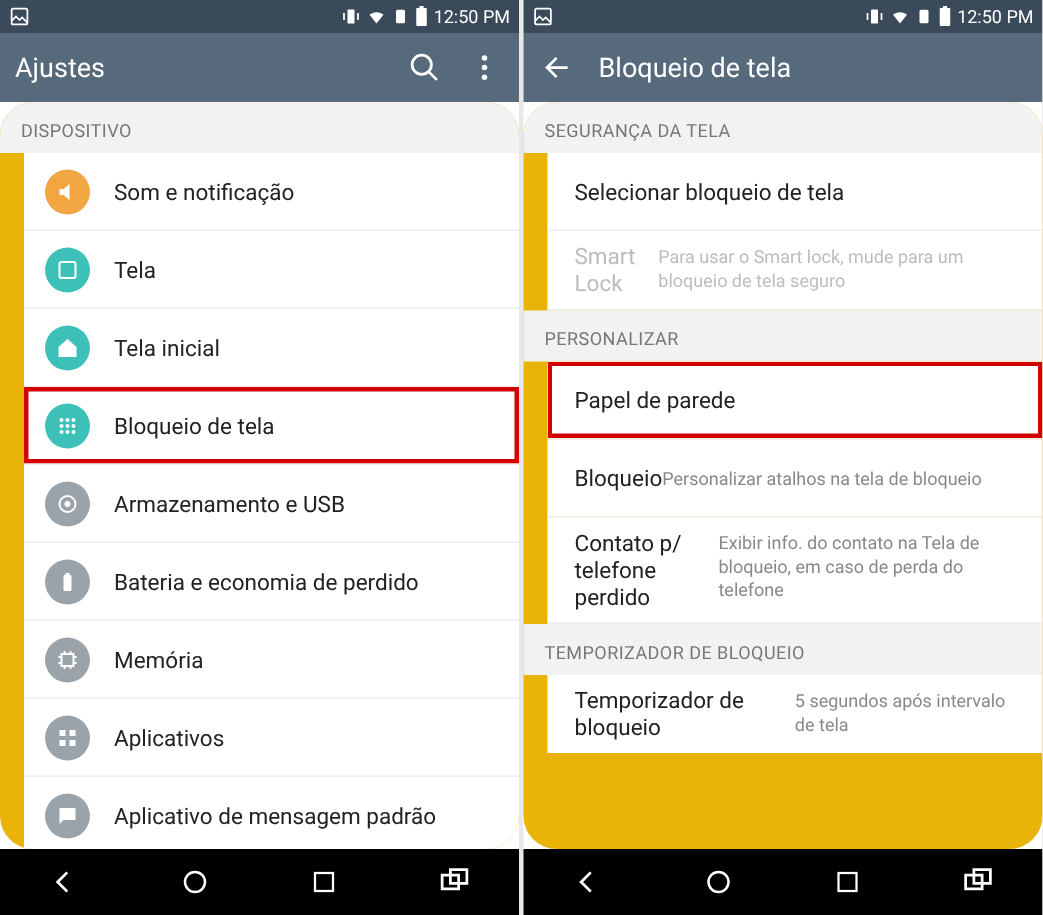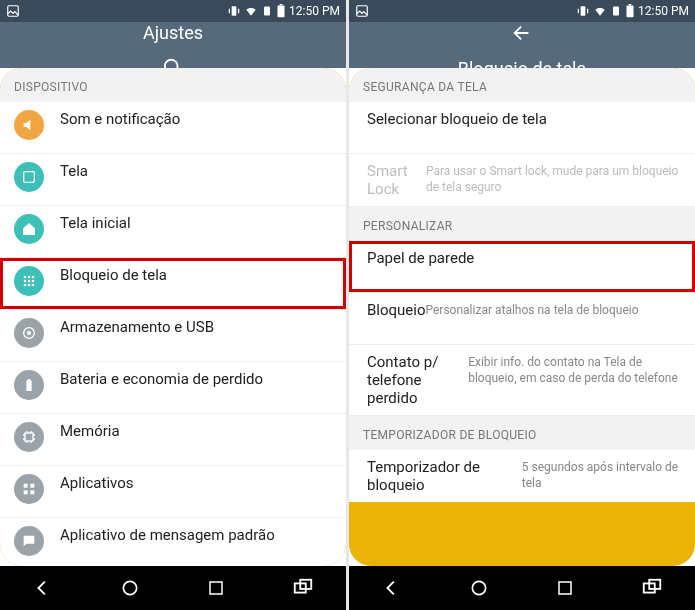--- a/index.html
+++ b/index.html
@@ -33,40 +33,40 @@
   .status-right { display: flex; gap: 3px; align-items: center; justify-content: center; }
   .status-ico { display:inline-flex; }
   .app-bar {
     height: 46px;
     background: #566a7c;
     color: #fff;
     display: flex;
     align-items: center;
     padding: 0 10px;
     gap: 14px;
-    flex-direction: column;
   }
   .app-title { font-size: 18px; flex: 1; }
   .iconbtn { width: 26px; height: 26px; display: flex; align-items:center; justify-content:center; }
   .content { flex: 1; overflow: hidden; background:#eab308;border-radius:22px; }
   .section-header {
     padding: 12px 14px 8px;
     font-size: 12px;
     color: #777;
     letter-spacing: 0.3px;
     background:#f2f2f2;
   }
   .row {
     background: #fff;
     display: flex;
-    align-items: flex-start;
+    align-items: center;
     min-height: 52px;
     padding: 8px 14px;
     border-bottom: 1px solid #eee;
     gap: 16px;
+    margin-left: 16px;
   }
   .row.noicon { padding-left: 18px; }
   .row .icon-circ {
     width: 30px; height: 30px; border-radius: 50%;
     display:flex; align-items:center; justify-content:center;
     flex-shrink:0;
   }
   .teal { background:#3cc0b7; color:#fff; }
   .orange { background:#f2a642; color:#fff; }
   .gray { background:#9aa3aa; color:#fff; }

